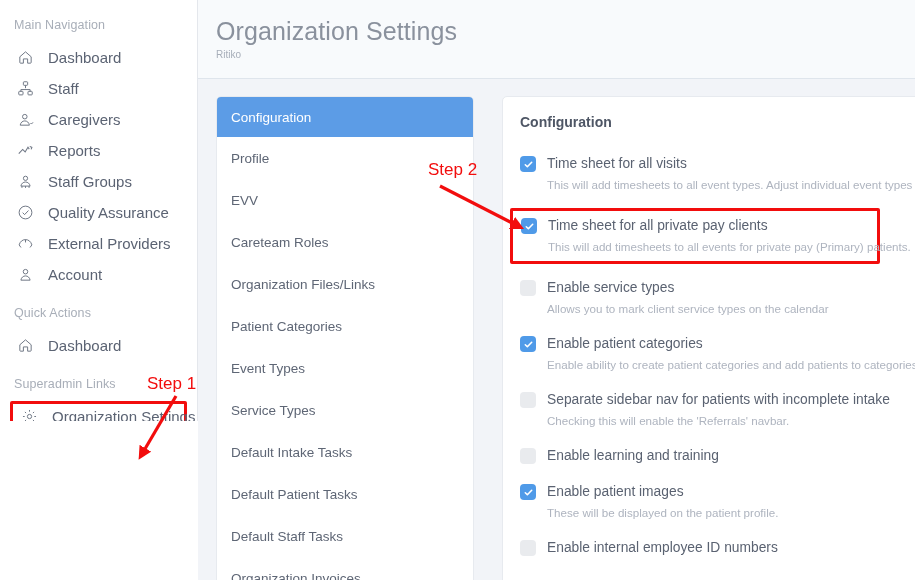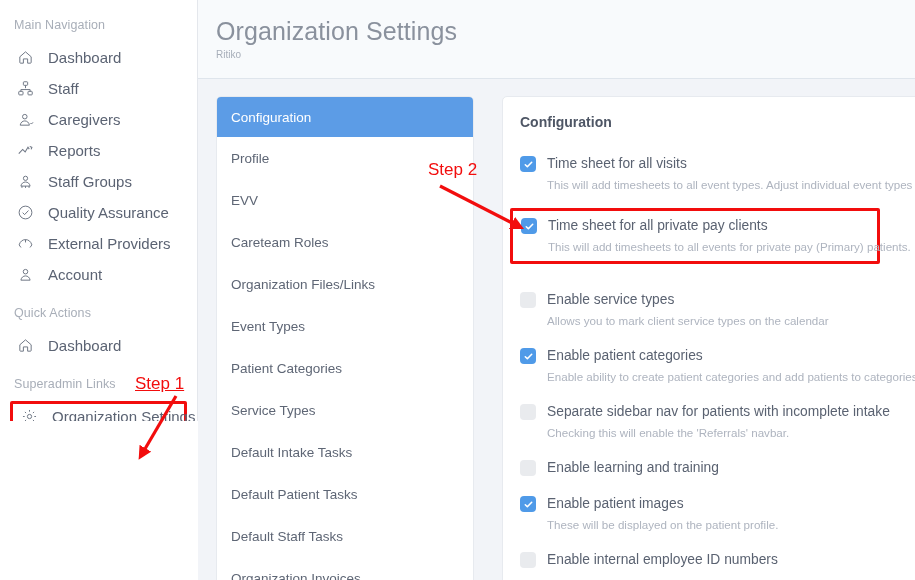--- a/index.html
+++ b/index.html
@@ -153,21 +153,21 @@
     margin-bottom: 13px;
     position: relative;
     padding: 2px 0 2px 0;
   }
   .opt-row.boxed {
     border: 3px solid #f20d0d;
     border-radius: 2px;
     margin-left: -10px;
     padding: 5px 16px 6px 8px;
     width: 370px;
-    margin-bottom: 24px;
+    margin-bottom: 12px;
     justify-content: space-between;
   }
   .cb {
     width: 16px; height: 16px;
     min-width: 16px;
     border-radius: 4px;
     margin-right: 11px;
     margin-top: 2px;
     display: flex; align-items: center; justify-content: center;
     cursor: pointer;
@@ -347,24 +347,24 @@
         <div class="menu-item">
           <span>EVV</span>
         </div>
         <div class="menu-item">
           <span>Careteam Roles</span>
         </div>
         <div class="menu-item">
           <span>Organization Files/Links</span>
         </div>
         <div class="menu-item">
+          <span>Patient Categories</span>
+        </div>
+        <div class="menu-item">
           <span>Event Types</span>
-        </div>
-        <div class="menu-item">
-          <span>Patient Categories</span>
         </div>
         <div class="menu-item">
           <span>Service Types</span>
         </div>
         <div class="menu-item">
           <span>Default Intake Tasks</span>
         </div>
         <div class="menu-item">
           <span>Default Patient Tasks</span>
         </div>
@@ -467,16 +467,16 @@
   <svg class="anno-svg" viewBox="0 0 915 580">
     <defs>
       <marker id="arrowhead" markerWidth="4.2" markerHeight="4.2" refX="2.1" refY="2.1" orient="auto">
         <path d="M0,0 L4.2,2.1 L0,4.2 z" fill="#f20d0d"></path>
       </marker>
     </defs>
     <line x1="176" y1="396" x2="142" y2="454" stroke="#f20d0d" stroke-width="3.2" marker-end="url(#arrowhead)"></line>
     <line x1="440" y1="186" x2="518" y2="226" stroke="#f20d0d" stroke-width="3.2" marker-end="url(#arrowhead)"></line>
   </svg>
 
-  <div class="anno-label" style="left:135px; top:374px;text-decoration:underline;">Step 1</div>
+  <div class="anno-label" style="left:147px; top:374px;">Step 1</div>
   <div class="anno-label" style="left:428px; top:160px;">Step 2</div>
 
 </div>
 
 </body></html>

